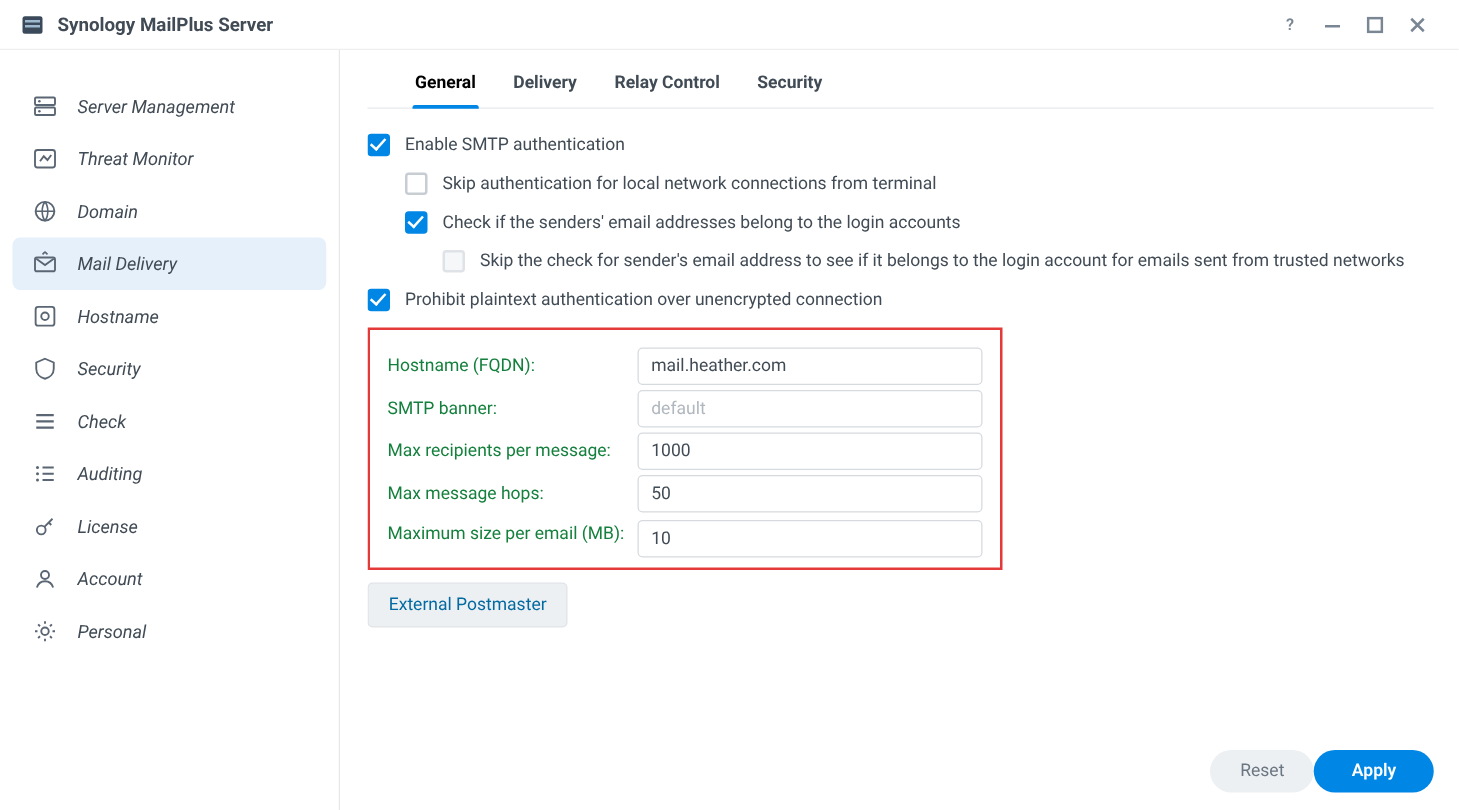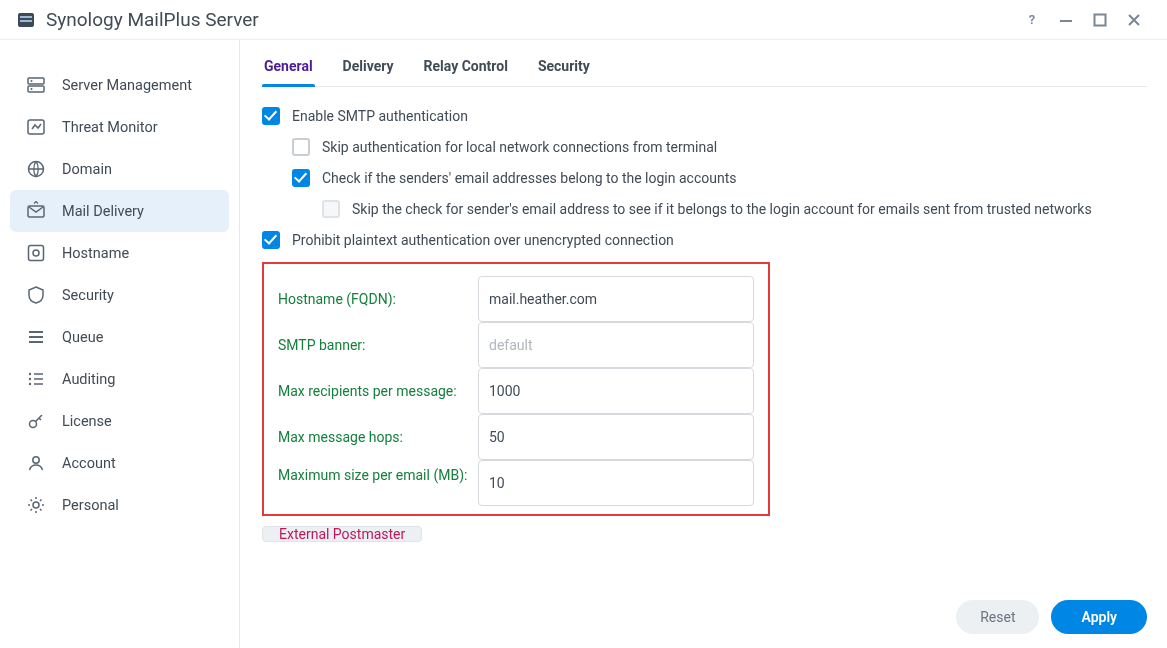--- a/index.html
+++ b/index.html
@@ -1,58 +1,58 @@
 <!DOCTYPE html>
 <html><head>
 <meta charset="utf-8">
 <style>
   * { box-sizing: border-box; margin: 0; padding: 0; font-family: -apple-system, BlinkMacSystemFont, "Segoe UI", Roboto, Helvetica, Arial, sans-serif; }
   body { width: 1167px; height: 648px; background: #fff; font-size: 14px; color: #414b55; overflow: hidden; }
 
   .titlebar { height: 40px; display: flex; align-items: center; padding: 0 16px; border-bottom: 1px solid #eee; }
   .titlebar .app-icon { width: 20px; height: 20px; margin-right: 10px; display:flex; align-items:center; justify-content:center; }
-  .titlebar .title { font-weight: 400; font-size: 19px; }
+  .titlebar .title { font-weight: 700; font-size: 15px; }
   .titlebar .spacer { flex: 1; }
   .winbtn { width: 34px; height: 34px; display:flex; align-items:center; justify-content:center; color:#7a8694; cursor:pointer; }
 
   .body { display:flex; height: calc(648px - 40px); }
-  .sidebar { width: 240px; border-right: 1px solid #e6e9ec; padding: 24px 10px 10px 10px; }
+  .sidebar { width: 272px; border-right: 1px solid #e6e9ec; padding: 24px 10px 10px 10px; font-style: italic; }
   .side-item { display:flex; align-items:center; height:42px; padding: 0 14px; border-radius: 6px; cursor:pointer; color:#414b55; }
   .side-item.active { background:#e6f0fb; color:#414b55; }
   .side-item .icn { width: 24px; height: 24px; margin-right: 14px; display:flex; align-items:center; justify-content:center; color:#5a6673; }
   .side-item.active .icn { color:#5a6673; }
   .side-item .lbl { font-size: 14.5px; }
 
   .main { flex:1; display:flex; flex-direction:column; padding: 18px 20px 14px 22px; }
   .tabs { display:flex; gap: 26px; border-bottom:1px solid #e6e9ec; padding-bottom: 0; }
   .tab { padding: 0 2px 12px 2px; font-weight:700; color:#414b55; cursor:pointer; position:relative; }
-  .tab.active { color:#4c1d95; }
+  .tab.active { color:#000000;margin-left:36px; }
   .tab.active::after { content:""; position:absolute; left:0; right:0; bottom:-1px; height:3px; background:#0086e5; border-radius:2px 2px 0 0; }
 
   .content { padding-top: 20px; flex:1; overflow:auto; }
   .row { display:flex; align-items:flex-start; margin-bottom: 12px; }
   .indent1 { padding-left: 30px; }
   .indent2 { padding-left: 60px; }
   .chk { width:18px; height:18px; border:2px solid #c7cdd3; border-radius:3px; margin-right:12px; flex-shrink:0; position:relative; }
   .chk.checked { border-color:#0086e5; background:#0086e5; }
   .chk.checked::after { content:""; position:absolute; left:3px; top:-1px; width:5px; height:10px; border:solid #fff; border-width:0 2.5px 2.5px 0; transform:rotate(42deg); }
   .chk.disabled { border-color:#dfe3e7; background:#f5f7f9; }
   .chk-label { line-height:19px; color:#414b55; }
 
   .form-highlight { border:2px solid #e43939; padding: 12px 14px 8px 14px; margin: 4px 0 10px 0; width: 508px; }
   .form-row { display:flex; align-items:center; min-height: 34px; margin-bottom: 0; }
   .form-row + .form-row { margin-top: 0; }
   .form-label { width: 200px; color:#15803d; padding-right:8px; line-height:1.35; }
   .form-label.tall { align-self:flex-start; padding-top:6px; }
-  .txt { flex:1; height:46px; border:1px solid #d6dade; border-radius:4px; padding: 0 10px; font-size:14px; color:#414b55; background:#fff; }
+  .txt { flex:1; height:30px; border:1px solid #d6dade; border-radius:4px; padding: 0 10px; font-size:14px; color:#414b55; background:#fff; }
   .txt::placeholder { color:#b0b7be; }
 
-  .btn-secondary { display:inline-flex; align-items:center; height:16px; padding:0 16px; background:#ecf0f3; border:1px solid #dfe3e7; border-radius:4px; color:#be185d; cursor:pointer; font-size:14px; }
-
-  .footer { display:flex; gap:12px; justify-content:flex-end; padding-top:8px; }
+  .btn-secondary { display:inline-flex; align-items:center; height:36px; padding:0 16px; background:#ecf0f3; border:1px solid #dfe3e7; border-radius:4px; color:#0369a1; cursor:pointer; font-size:14px; }
+
+  .footer { display:flex; justify-content:flex-end; padding-top:8px; }
   .btn-reset { height:34px; padding:0 24px; border-radius:17px; background:#ecf0f3; color:#6b7681; border:none; font-size:14px; cursor:pointer; }
   .btn-apply { height:34px; padding:0 30px; border-radius:17px; background:#0086e5; color:#ffffff; border:none; font-size:14px; font-weight:600; cursor:pointer; }
 </style>
 </head>
 <body>
 
 <div class="titlebar">
   <span class="app-icon">
     <svg width="20" height="20" viewBox="0 0 20 20">
         <rect x="2" y="3" width="16" height="14" rx="2" fill="#3a4a5a"></rect>
@@ -141,21 +141,21 @@
           </svg>
         </span>
       <span class="lbl">Security</span>
     </div>
     <div class="side-item">
       <span class="icn">
           <svg width="20" height="20" viewBox="0 0 20 20">
             <path d="M3 5 H17 M3 10 H17 M3 15 H17" stroke="currentColor" stroke-width="1.8"></path>
           </svg>
         </span>
-      <span class="lbl">Queue</span>
+      <span class="lbl">Check</span>
     </div>
     <div class="side-item">
       <span class="icn">
           <svg width="20" height="20" viewBox="0 0 20 20">
             <circle cx="4" cy="5" r="1.2" fill="currentColor"></circle>
             <circle cx="4" cy="10" r="1.2" fill="currentColor"></circle>
             <circle cx="4" cy="15" r="1.2" fill="currentColor"></circle>
             <path d="M8 5 H17 M8 10 H17 M8 15 H17" stroke="currentColor" stroke-width="1.6"></path>
           </svg>
         </span>

